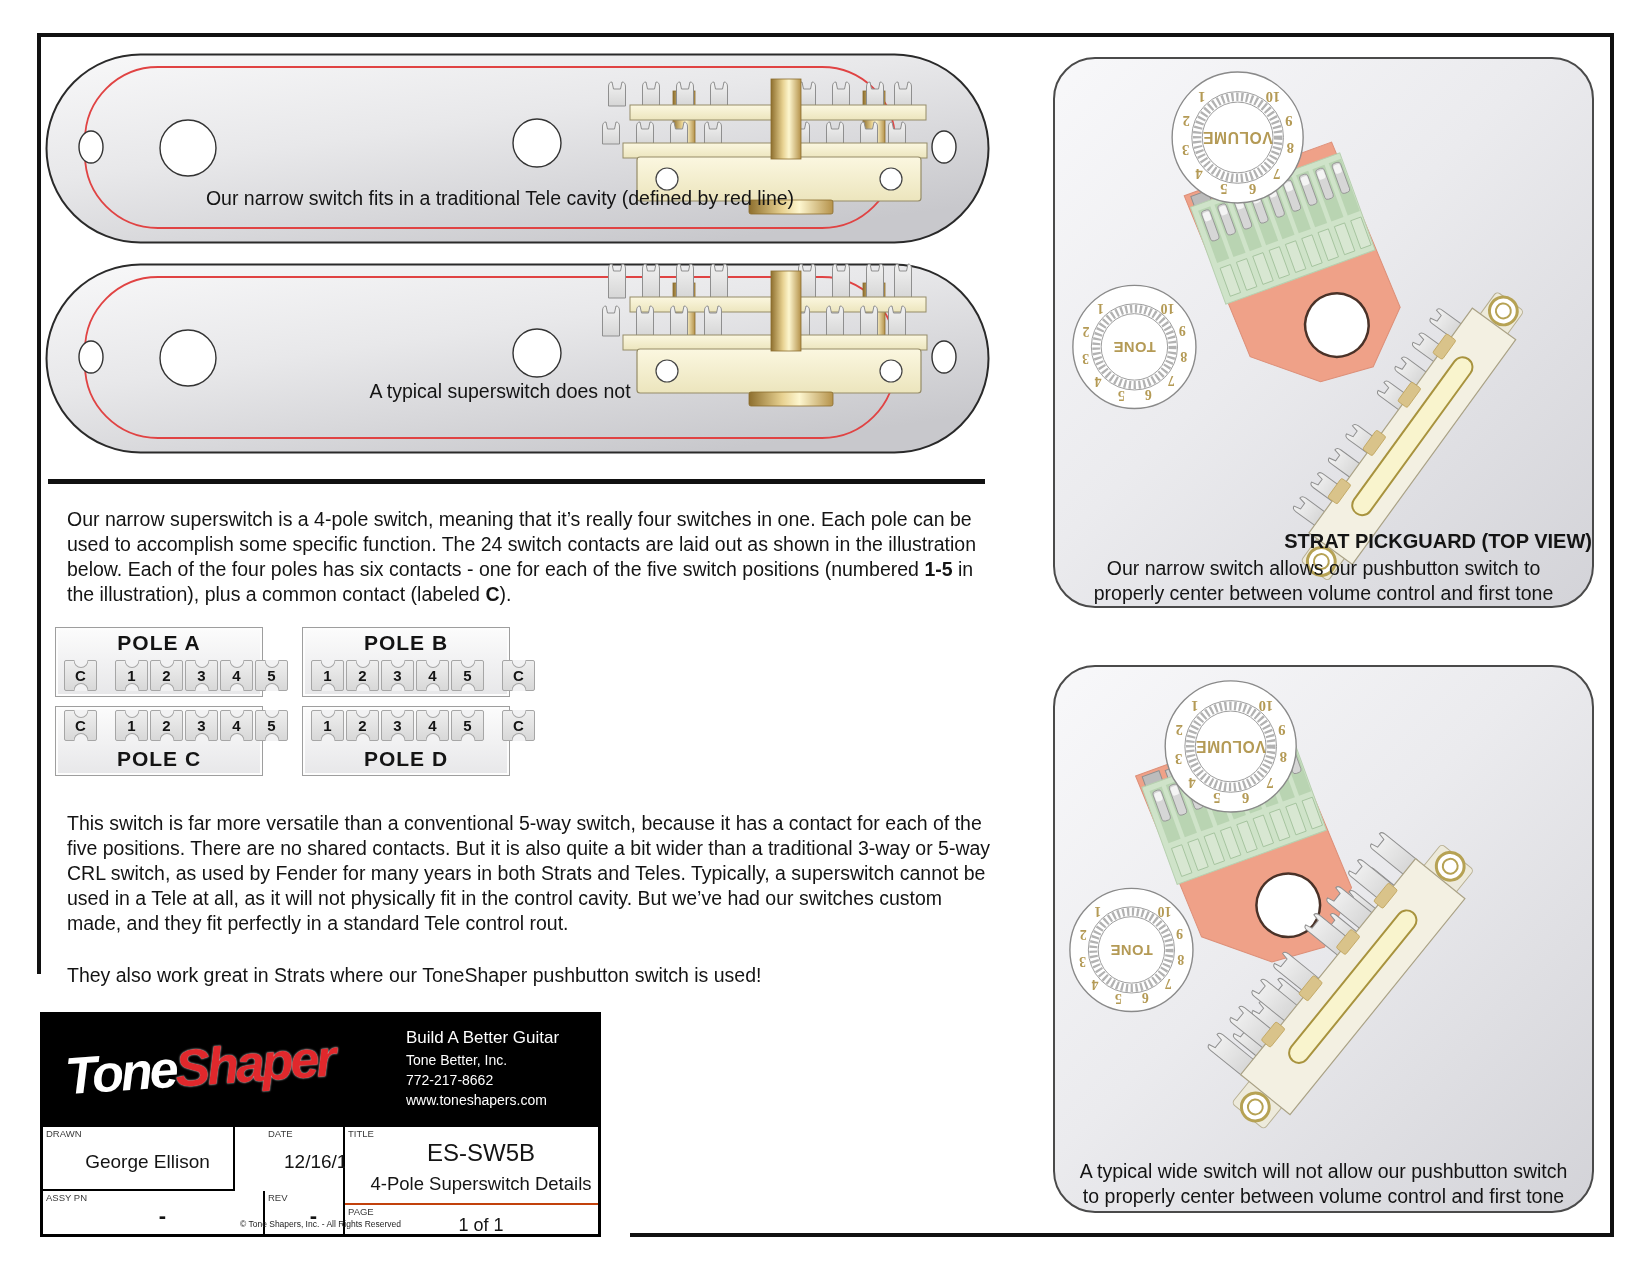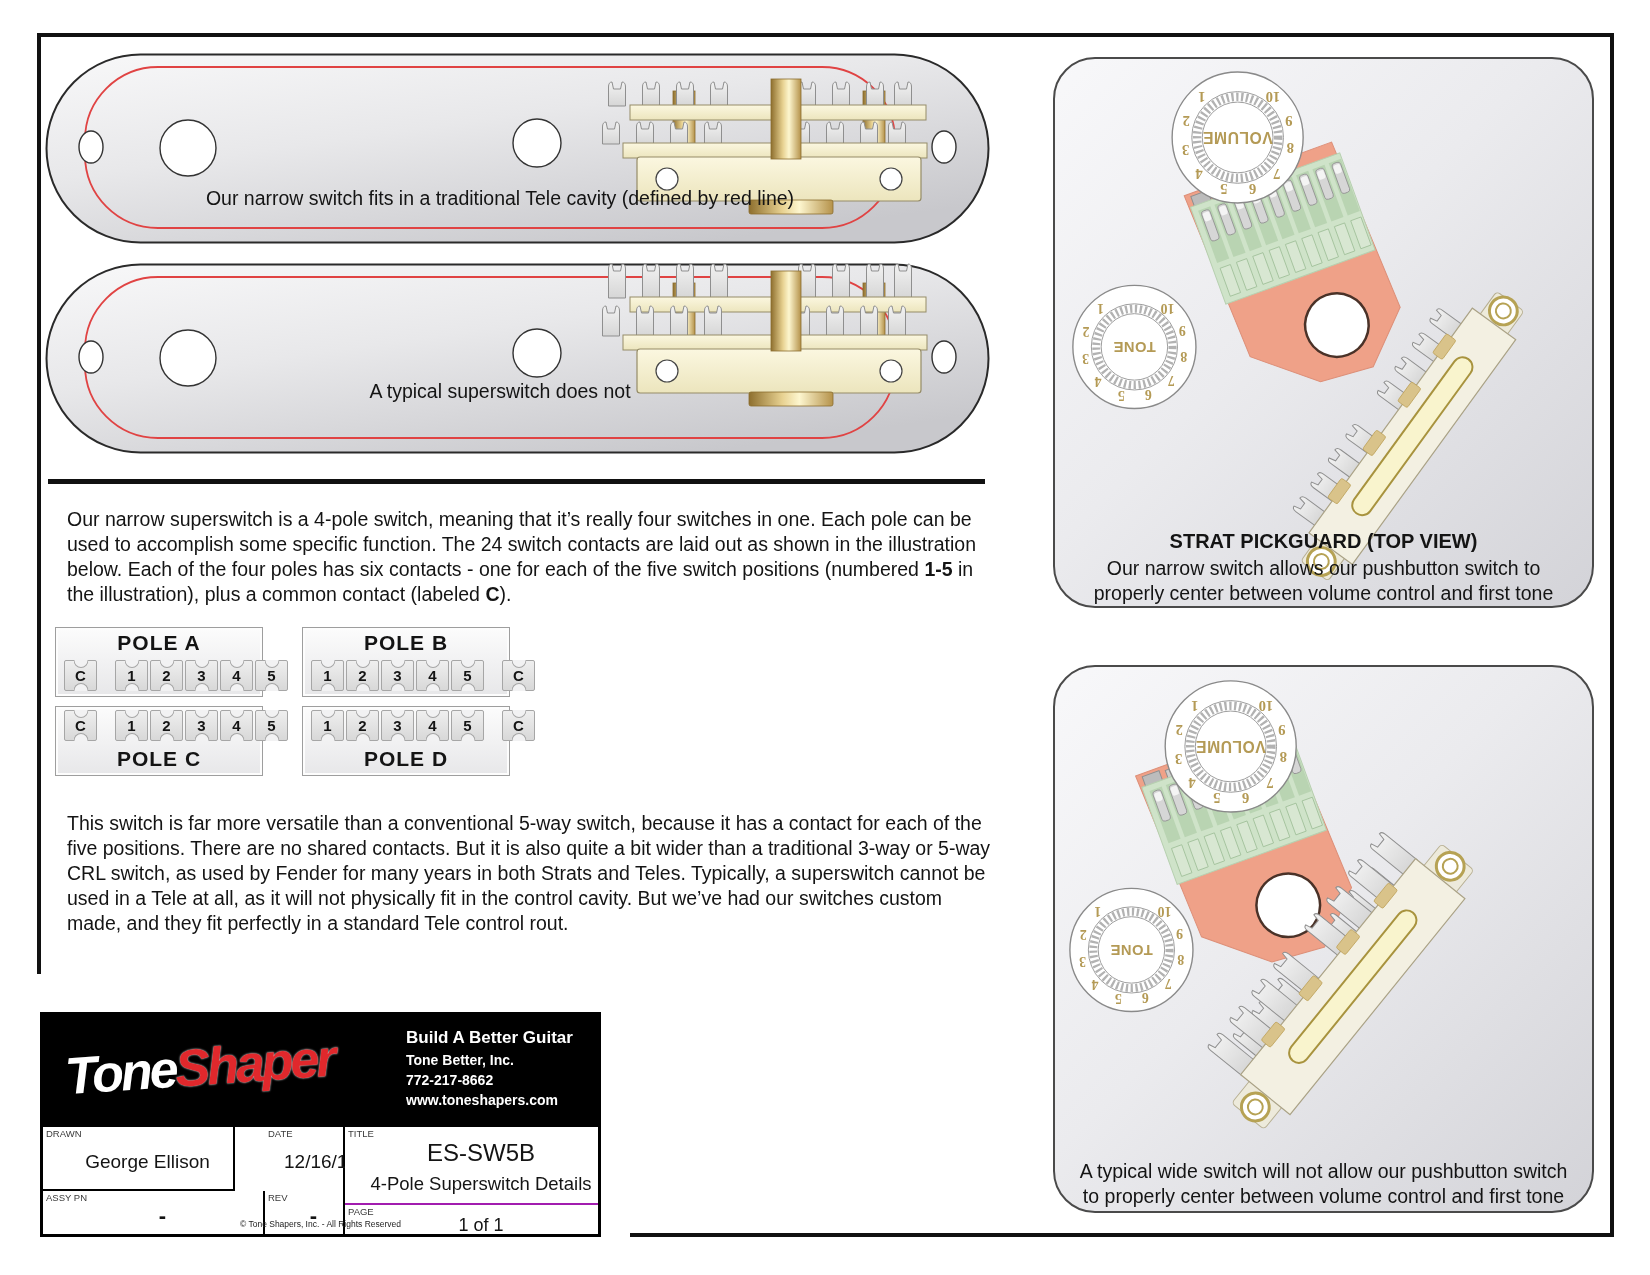--- a/index.html
+++ b/index.html
@@ -41,47 +41,47 @@
   .lug-tab::after{bottom:-1px;border-bottom:none;border-radius:8px 8px 0 0;}
 
   
   #title-block{position:absolute;left:40px;top:1012px;width:561px;height:225px;
                border:3px solid #000;box-sizing:border-box;background:#fff;}
   #tb-black{position:absolute;left:0;top:0;width:555px;height:112px;background:#000;overflow:hidden;}
   #logo-script{position:absolute;left:22px;top:22px;font-style:italic;font-weight:900;
                font-size:52px;letter-spacing:-3px;transform:rotate(-4deg);white-space:nowrap;}
   #logo-tone{color:#fff;text-shadow:0 0 3px #000,2px 2px 0 #000;}
   #logo-shaper{color:#e0282c;text-shadow:0 0 2px #fff;}
-  #tb-contact{position:absolute;left:363px;top:13px;color:#fff;line-height:20px;font-weight:bold;}
+  #tb-contact{position:absolute;left:363px;top:13px;color:#fff;line-height:20px;font-weight:normal;}
   #tb-tagline{font-size:17px;margin-bottom:2px;}
   .tb-contact-line{font-size:14px;}
   .tb-cell{position:absolute;box-sizing:border-box;background:#fff;}
   .tb-label{position:absolute;left:3px;top:1px;font-size:9.5px;color:#3a3a3a;}
   #cell-drawn{left:0;top:112px;width:192px;height:64px;border-right:2px solid #000;border-bottom:2px solid #000;}
   #cell-date{left:222px;top:112px;width:80px;height:76px;border-right:2px solid #000;border-bottom:2px solid #000;}
-  #cell-title{left:302px;top:112px;width:253px;height:78px;border-bottom:2px solid #a21caf;padding-left:40px;}
+  #cell-title{left:302px;top:112px;width:253px;height:78px;border-bottom:2px solid #c2410c;padding-left:40px;}
   #cell-assy{left:0;top:176px;width:222px;height:43px;border-right:2px solid #000;}
   #cell-rev{left:222px;top:176px;width:80px;height:43px;border-right:2px solid #000;}
   #cell-page{left:302px;top:190px;width:253px;height:29px;border-radius:7px;}
   .tb-value{position:absolute;left:0;right:0;text-align:center;font-size:19px;margin-left:19px;}
   #drawn-value,#date-value{top:24px;}
   #assy-value,#rev-value{top:12px;font-size:22px;font-weight:bold;}
   #part-number{top:12px;font-size:24px;}
   #part-title{top:46px;font-size:18.5px;}
   #page-value{top:10px;font-size:18px;}
   #copyright{position:absolute;left:0;right:0;top:-11px;text-align:center;font-size:8.5px;color:#222;}
 
   
   .strat-panel{position:absolute;left:1053px;width:541px;border:2px solid #4a4a4a;border-radius:42px;
                box-sizing:border-box;overflow:hidden;
                background:linear-gradient(135deg,#f8f8fa 0%,#ebebee 45%,#d3d3d8 100%);}
   #panelA{top:57px;height:551px;}
   #panelB{top:665px;height:548px;}
   .pg-svg{position:absolute;left:0;top:0;width:100%;height:100%;}
-  .panel-title{position:absolute;left:0;right:0;top:471px;text-align:center;
+  .panel-title{position:absolute;left:0;right:0;top:471px;text-align:right;
                font-size:20px;font-weight:bold;}
   .panel-caption{position:absolute;left:20px;right:20px;top:497px;text-align:center;
                  font-size:19.5px;line-height:25px;}
   #panelB .panel-caption{top:492px;}
   .hidden-defs{position:absolute;width:0;height:0;}
 </style>
 </head>
 <body>
 
 <svg class="hidden-defs" aria-hidden="true">
@@ -237,20 +237,21 @@
           <div class="lug-tab">4</div>
           <div class="lug-tab">5</div>
           <div class="spacer"></div>
           <div class="lug-tab">C</div>
         </div>
         <div class="pole-title">POLE D</div>
       </div>
     </div>
 
   <p class="para" id="para2">This switch is far more versatile than a conventional 5-way switch, because it has a contact for each of the five positions. There are no shared contacts. But it is also quite a bit wider than a traditional 3-way or 5-way CRL switch, as used by Fender for many years in both Strats and Teles. Typically, a superswitch cannot be used in a Tele at all, as it will not physically fit in the control cavity. But we’ve had our switches custom made, and they fit perfectly in a standard Tele control rout.</p>
+  <p class="para" id="para3">They also work great in Strats where our ToneShaper pushbutton switch is used!</p>
 
   <div id="title-block">
     <div id="tb-black">
       <div id="logo-script"><span id="logo-tone">Tone</span><span id="logo-shaper">Shaper</span></div>
       <div id="tb-contact">
         <div id="tb-tagline">Build A Better Guitar</div>
         <div class="tb-contact-line">Tone Better, Inc.</div>
         <div class="tb-contact-line">772-217-8662</div>
         <div class="tb-contact-line">www.toneshapers.com</div>
       </div>

